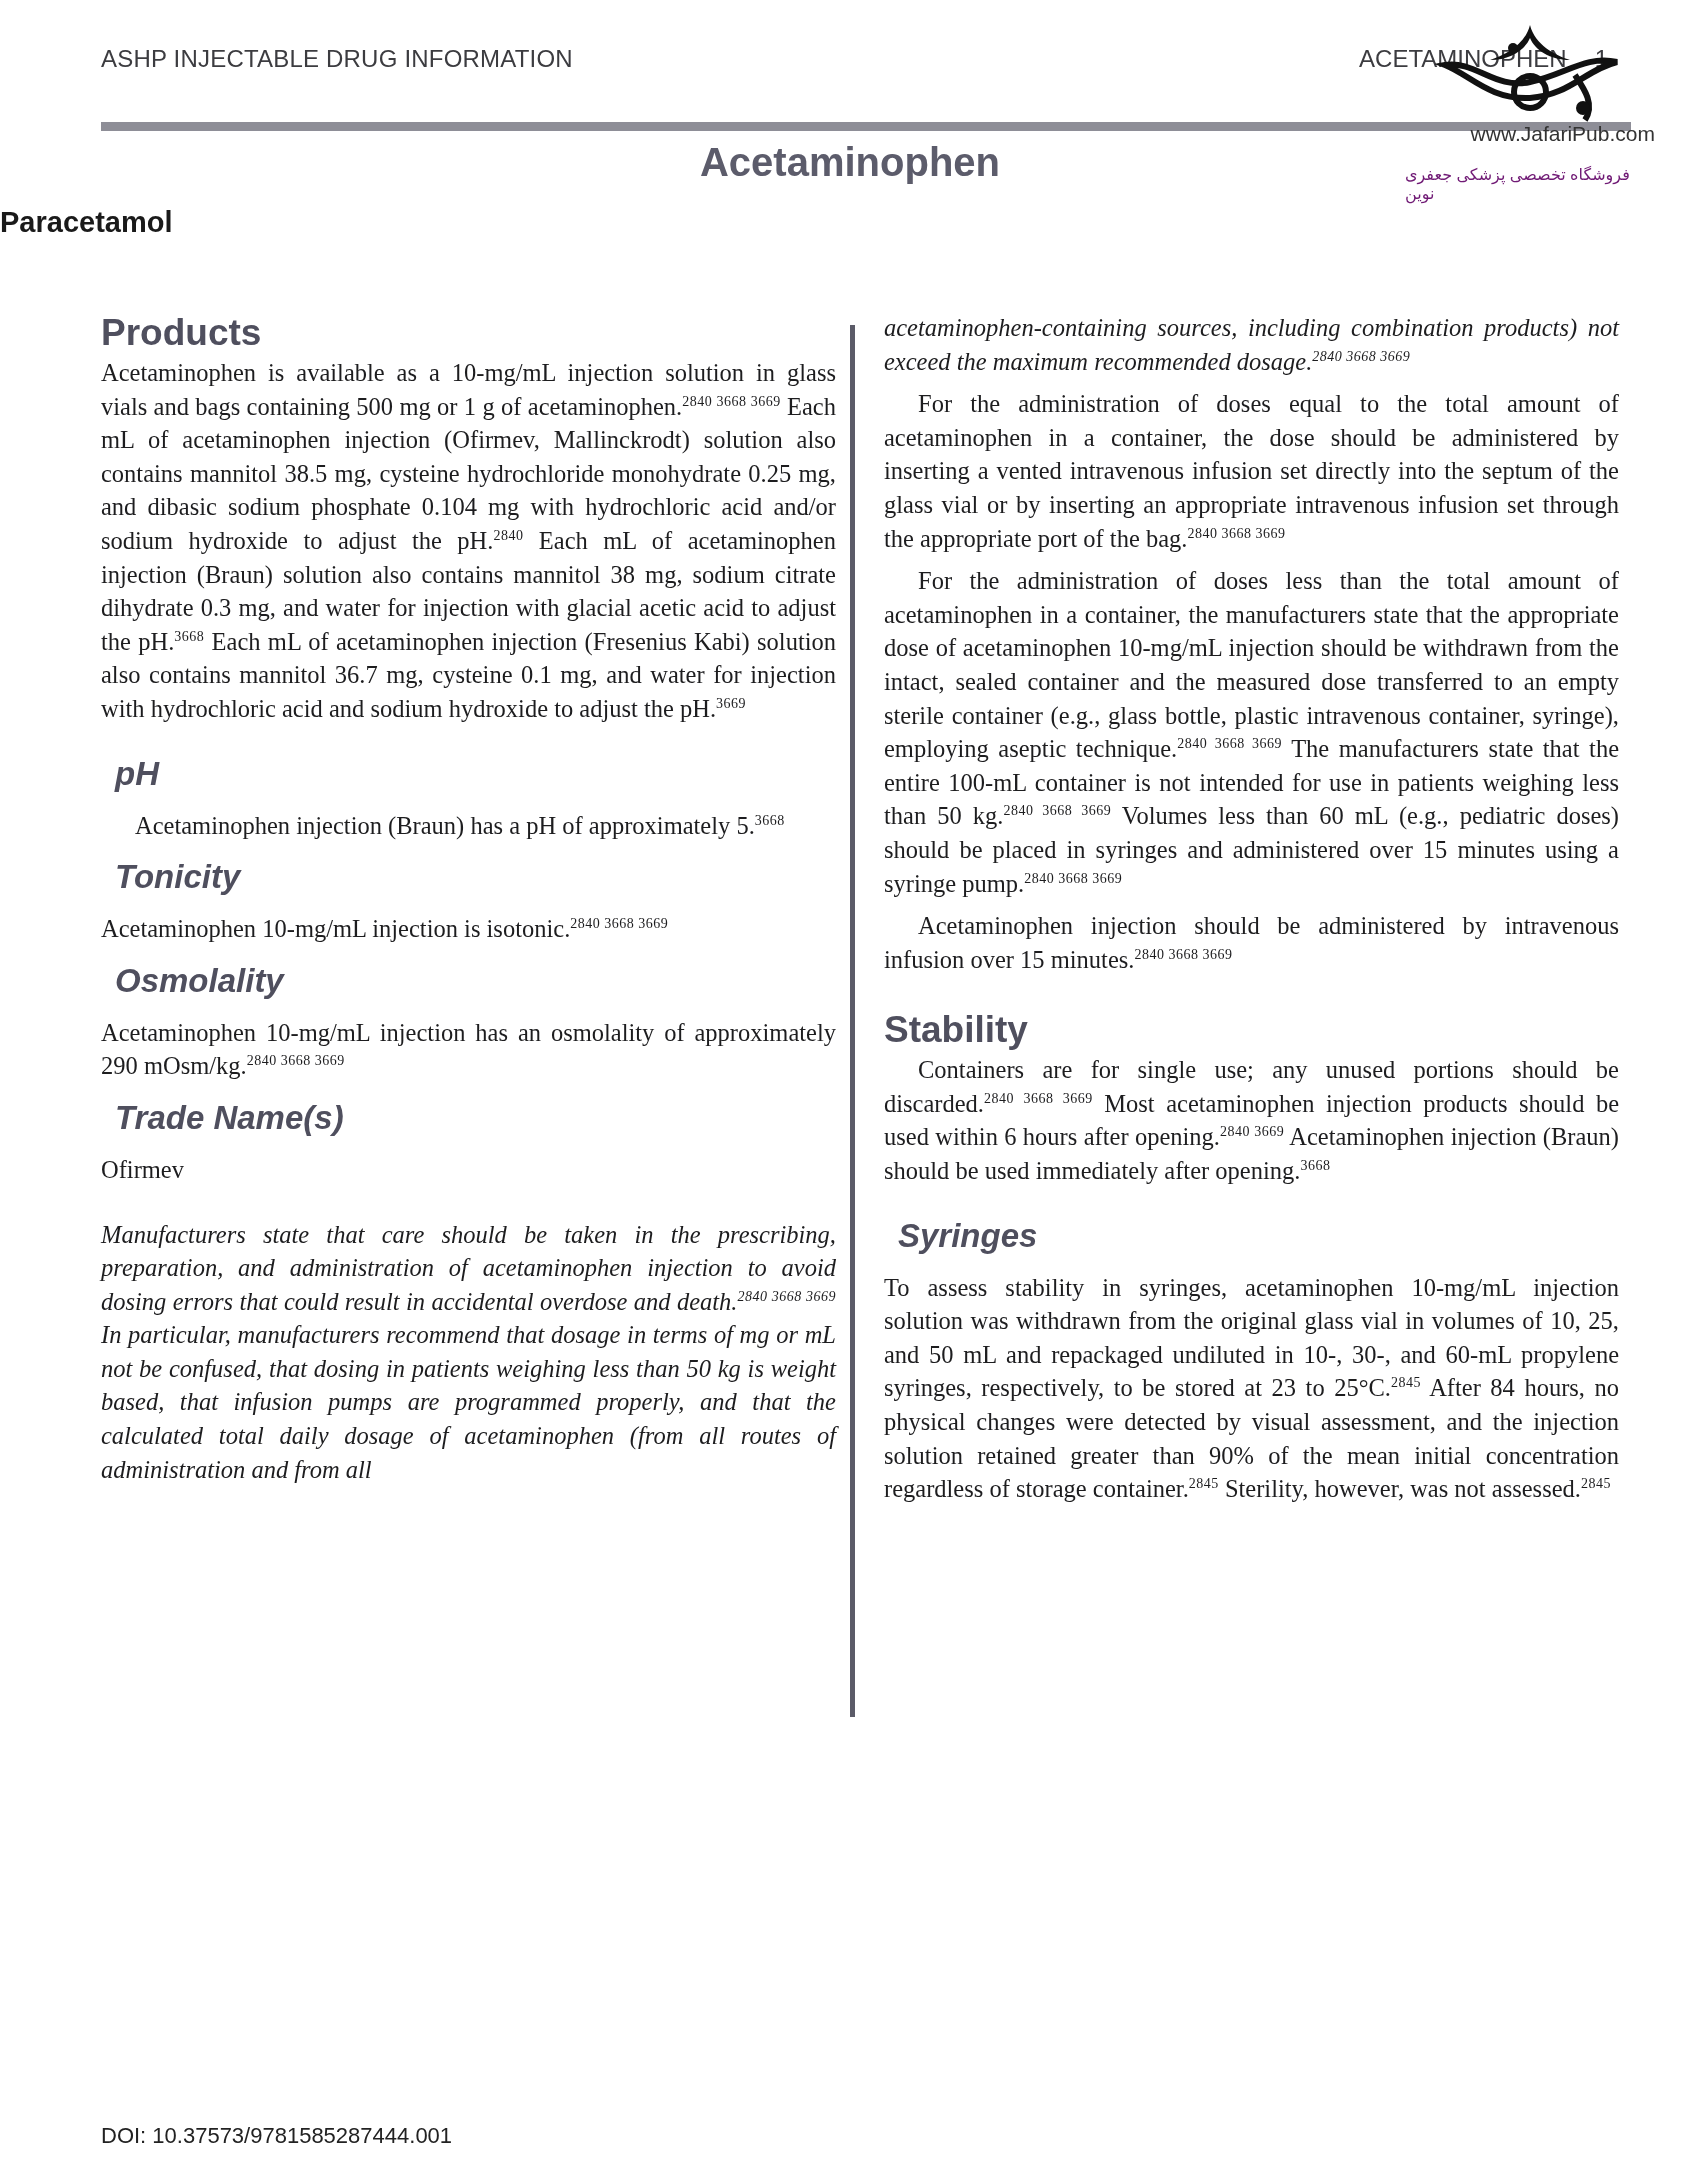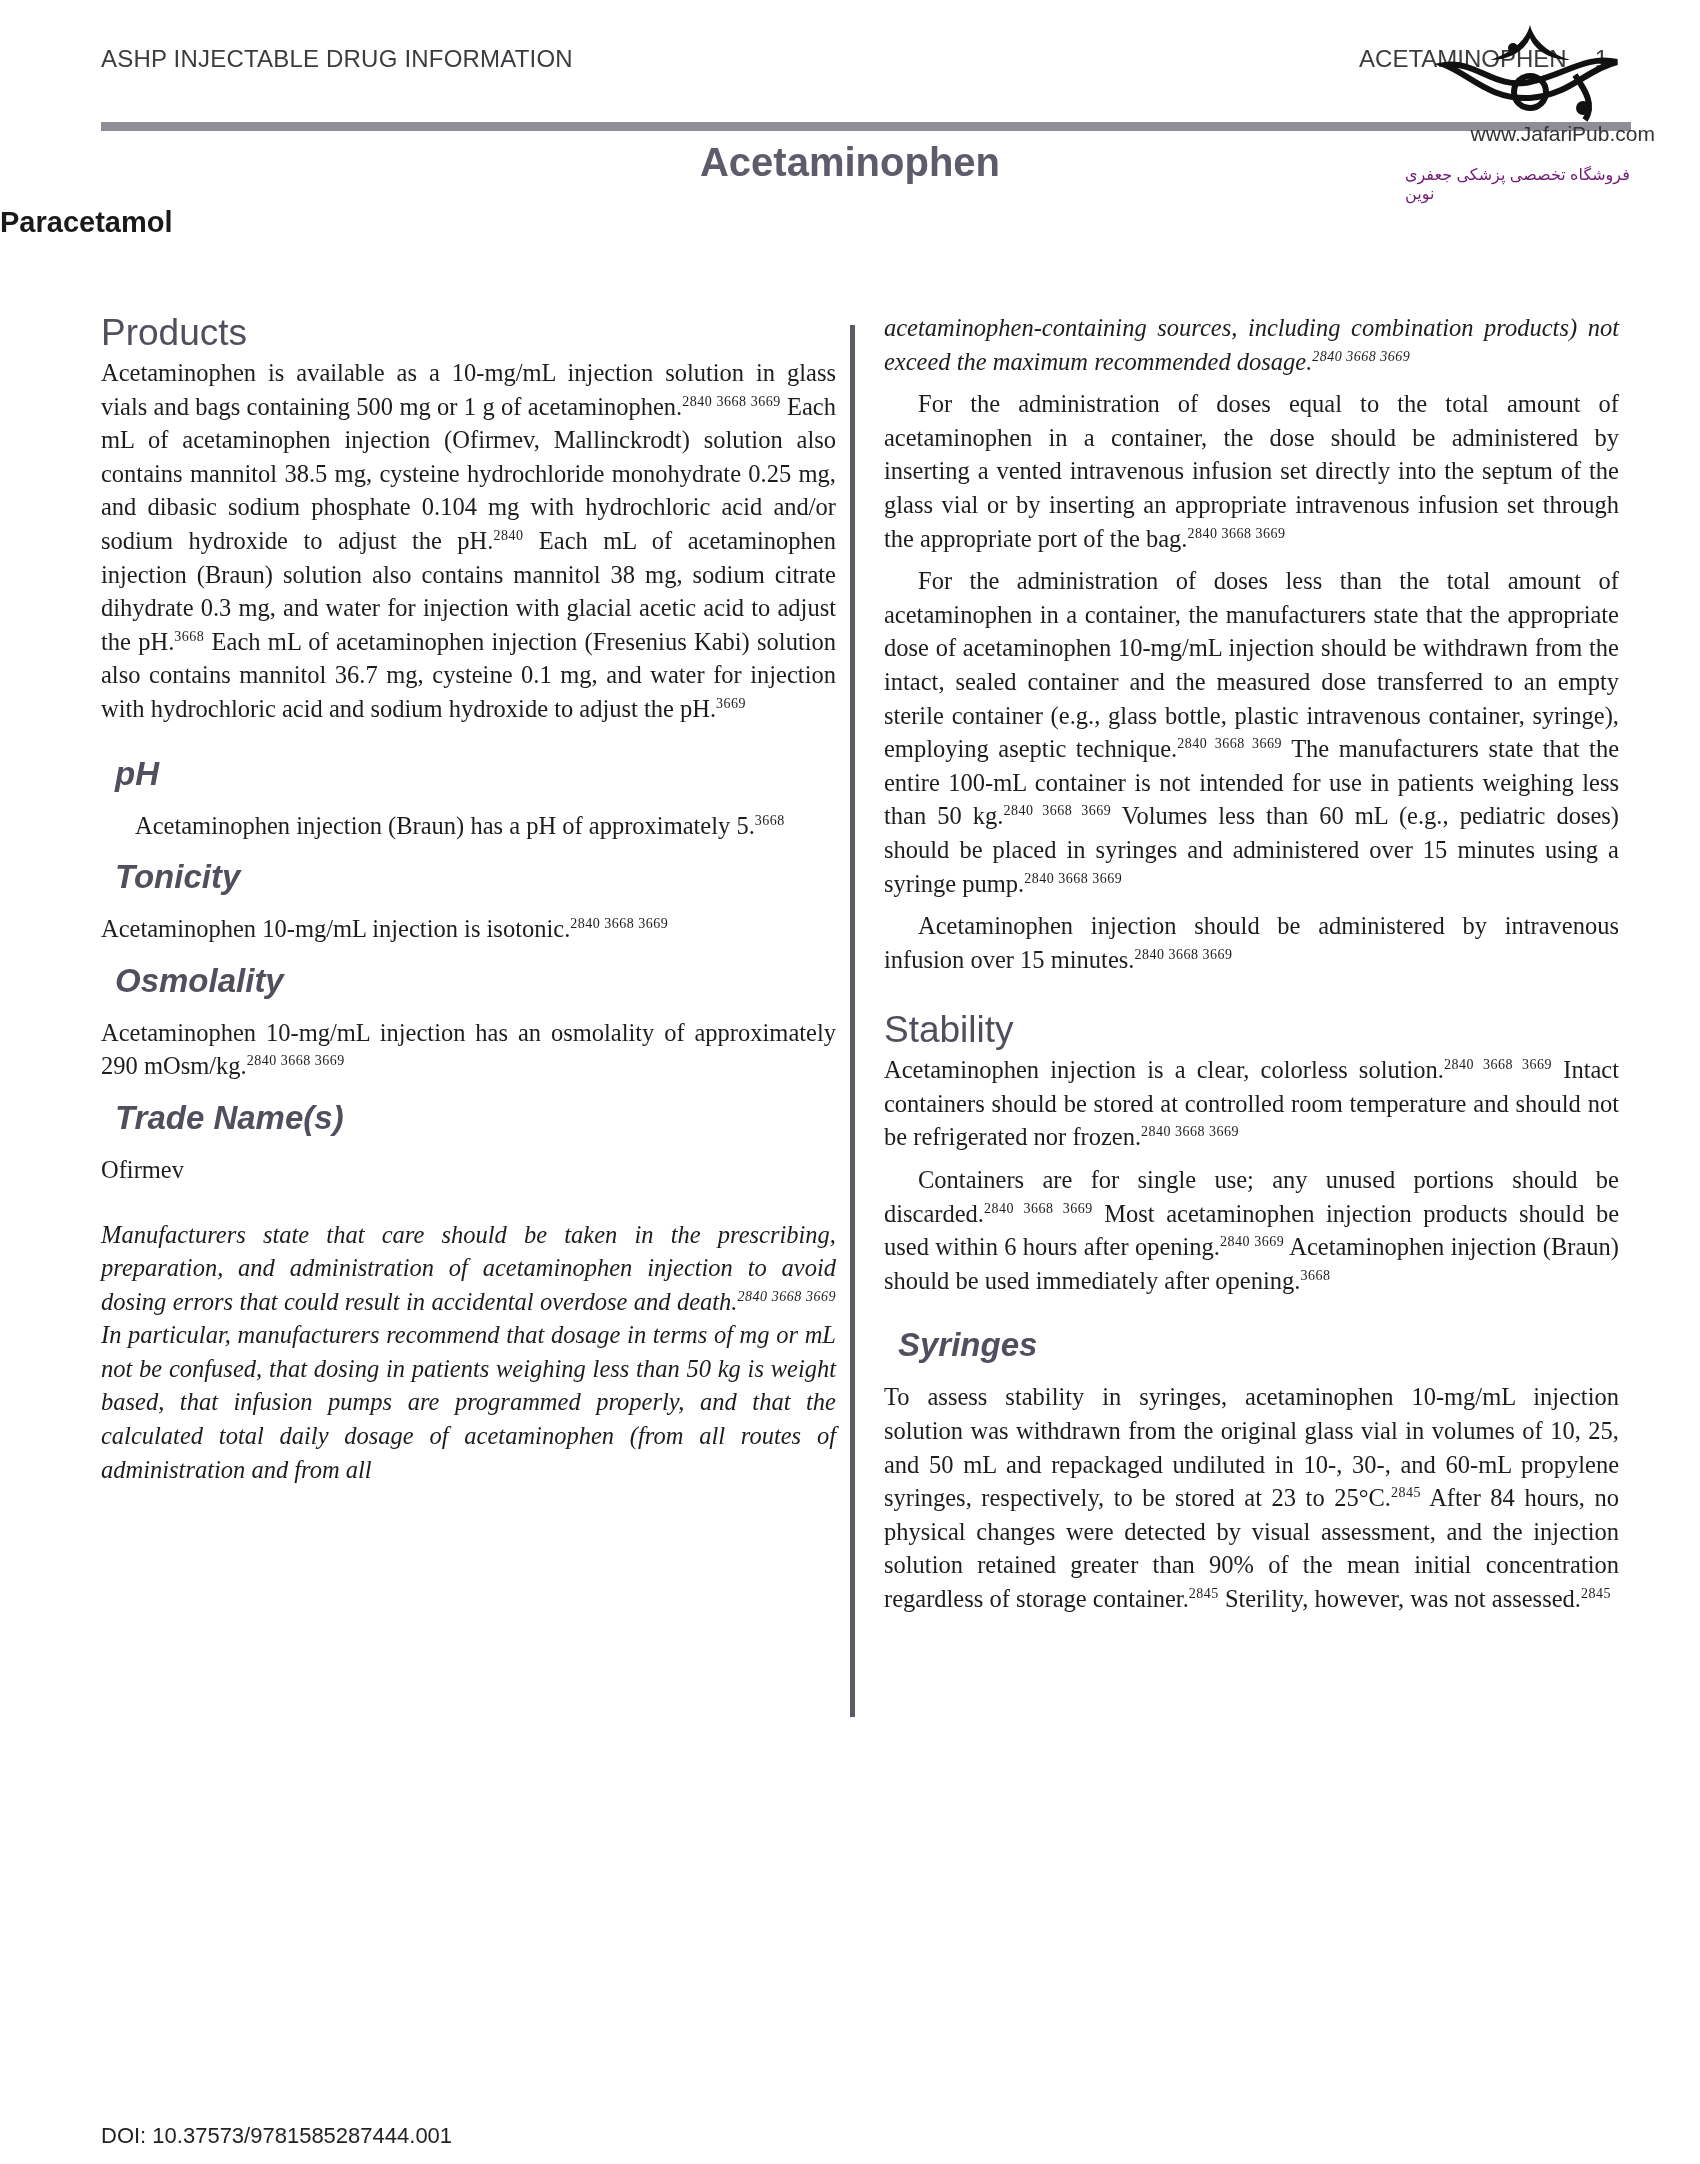--- a/index.html
+++ b/index.html
@@ -44,21 +44,21 @@
     position: absolute; top: 310px; width: 735px;
     font-size: 24.5px; line-height: 33.6px; text-align: justify;
   }
   .col-left { left: 101px; }
   .col-right { left: 884px; top: 311px; }
   .divider {
     position: absolute; left: 850px; top: 325px; width: 5px; height: 1392px;
     background: #5b5b68;
   }
   h2 {
-    margin: 0; font-size: 37px; line-height: 46px; color: #4f4f5e; font-weight: normal;
+    margin: 0; font-size: 37px; line-height: 46px; color: #4f4f5e; font-weight: bold;
   }
   h3 {
     margin: 14px; font-size: 33px; line-height: 42px; color: #4f4f5e; font-weight: bold; font-style: italic;
   }
   p { margin: 0 0 9px 0; font-family: Liberation Serif, serif; }
   p.indent { text-indent: 34px; }
   p.italic { font-style: italic; }
   sup { font-size: 14px; line-height: 0; vertical-align: 9px; letter-spacing: 0.5px; }
   .section-gap { height: 22px; }
   .small-gap { height: 4px; }
@@ -110,20 +110,19 @@
 
 <div class="divider"></div>
 
 <div class="col col-right">
   <p class="italic"><span>acetaminophen-containing sources, including combination products) not exceed the maximum recommended dosage.</span><sup>2840 3668 3669</sup></p>
   <p class="indent"><span>For the administration of doses equal to the total amount of acetaminophen in a container, the dose should be administered by inserting a vented intravenous infusion set directly into the septum of the glass vial or by inserting an appropriate intravenous infusion set through the appropriate port of the bag.</span><sup>2840 3668 3669</sup></p>
   <p class="indent"><span>For the administration of doses less than the total amount of acetaminophen in a container, the manufacturers state that the appropriate dose of acetaminophen 10-mg/mL injection should be withdrawn from the intact, sealed container and the measured dose transferred to an empty sterile container (e.g., glass bottle, plastic intravenous container, syringe), employing aseptic technique.</span><sup>2840 3668 3669</sup><span> The manufacturers state that the entire 100-mL container is not intended for use in patients weighing less than 50 kg.</span><sup>2840 3668 3669</sup><span> Volumes less than 60 mL (e.g., pediatric doses) should be placed in syringes and administered over 15 minutes using a syringe pump.</span><sup>2840 3668 3669</sup></p>
   <p class="indent"><span>Acetaminophen injection should be administered by intravenous infusion over 15 minutes.</span><sup>2840 3668 3669</sup></p>
   <div class="section-gap"></div>
   <h2>Stability</h2>
-  <p><span>Acetaminophen injection is a clear, colorless solution.</span><sup>2840 3668 3669</sup><span> Intact containers should be stored at controlled room temperature and should not be refrigerated nor frozen.</span><sup>2840 3668 3669</sup></p>
   <p class="indent"><span>Containers are for single use; any unused portions should be discarded.</span><sup>2840 3668 3669</sup><span> Most acetaminophen injection products should be used within 6 hours after opening.</span><sup>2840 3669</sup><span> Acetaminophen injection (Braun) should be used immediately after opening.</span><sup>3668</sup></p>
   <div class="small-gap"></div>
   <h3>Syringes</h3>
   <p><span>To assess stability in syringes, acetaminophen 10-mg/mL injection solution was withdrawn from the original glass vial in volumes of 10, 25, and 50 mL and repackaged undiluted in 10-, 30-, and 60-mL propylene syringes, respectively, to be stored at 23 to 25°C.</span><sup>2845</sup><span> After 84 hours, no physical changes were detected by visual assessment, and the injection solution retained greater than 90% of the mean initial concentration regardless of storage container.</span><sup>2845</sup><span> Sterility, however, was not assessed.</span><sup>2845</sup></p>
 </div>
 
 <div class="doi">DOI: 10.37573/9781585287444.001</div>
 
 </body></html>

